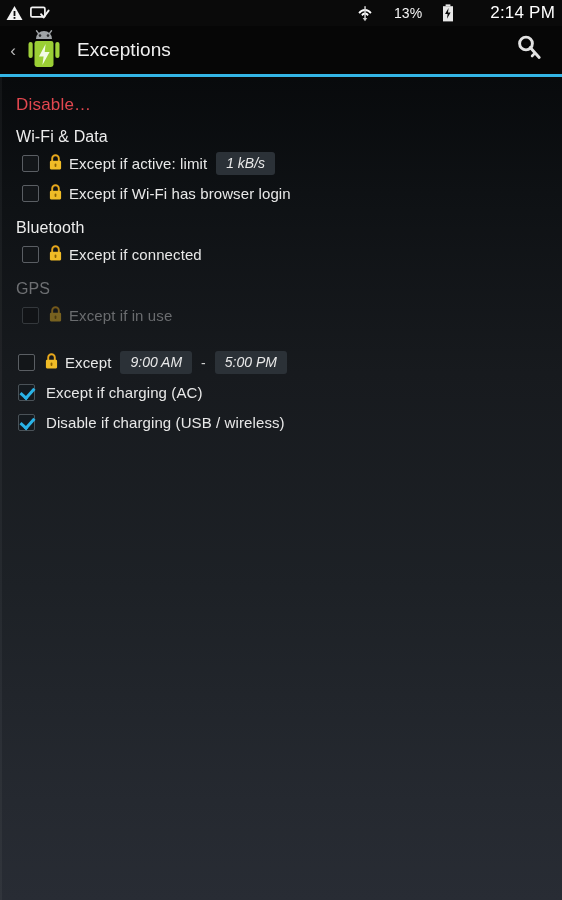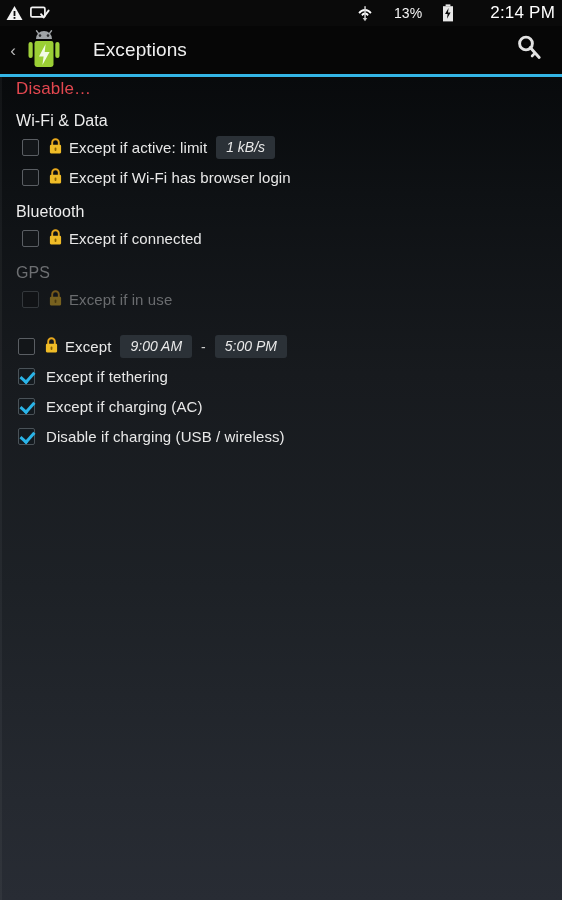--- a/index.html
+++ b/index.html
@@ -71,21 +71,21 @@
   }
   .app-icon {
     width: 42px;
     height: 46px;
     display: flex;
     align-items: center;
     justify-content: center;
     margin-left: 1px;
   }
   .action-title {
-    margin-left: 28px;
+    margin-left: 12px;
     font-size: 19px;
     color: #f0f0f0;
     font-weight: normal;
     letter-spacing: 0.1px;
   }
   .action-spacer { flex: 1 1 auto; }
   .key-btn {
     width: 40px;
     height: 40px;
     display: flex;
@@ -111,21 +111,21 @@
     content: "";
     position: absolute;
     left: 0; top: 0; bottom: 0;
     width: 2px;
     background: rgba(255,255,255,0.045);
   }
 
   .disable-link {
     color: #e2474f;
     font-size: 17px;
-    padding: 2px 0 0 16px;
+    padding: 18px 0 0 16px;
     letter-spacing: 0.2px;
     display: inline-block;
     cursor: default;
   }
 
   .section-header {
     color: #ededed;
     font-size: 16px;
     padding: 13px 0 0 16px;
     letter-spacing: 0.1px;
@@ -353,24 +353,20 @@
         <rect x="0.9" y="6.8" width="11.2" height="8.6" rx="1.1" fill="#f0bc27"></rect>
         <rect x="5.6" y="9.6" width="1.8" height="3.4" rx="0.9" fill="#8a6204"></rect>
       </svg>
     </span>
     <span class="row-label">Except</span>
     <span class="pill">9:00 AM</span>
     <span class="dash">-</span>
     <span class="pill">5:00 PM</span>
   </div>
 
-  <div class="row flush">
-    <span class="cbox checked"></span>
-    <span class="row-label nolock">Except if tethering</span>
-  </div>
 
   <div class="row flush">
     <span class="cbox checked"></span>
     <span class="row-label nolock">Except if charging (AC)</span>
   </div>
 
   <div class="row flush">
     <span class="cbox checked"></span>
     <span class="row-label nolock">Disable if charging (USB / wireless)</span>
   </div>

